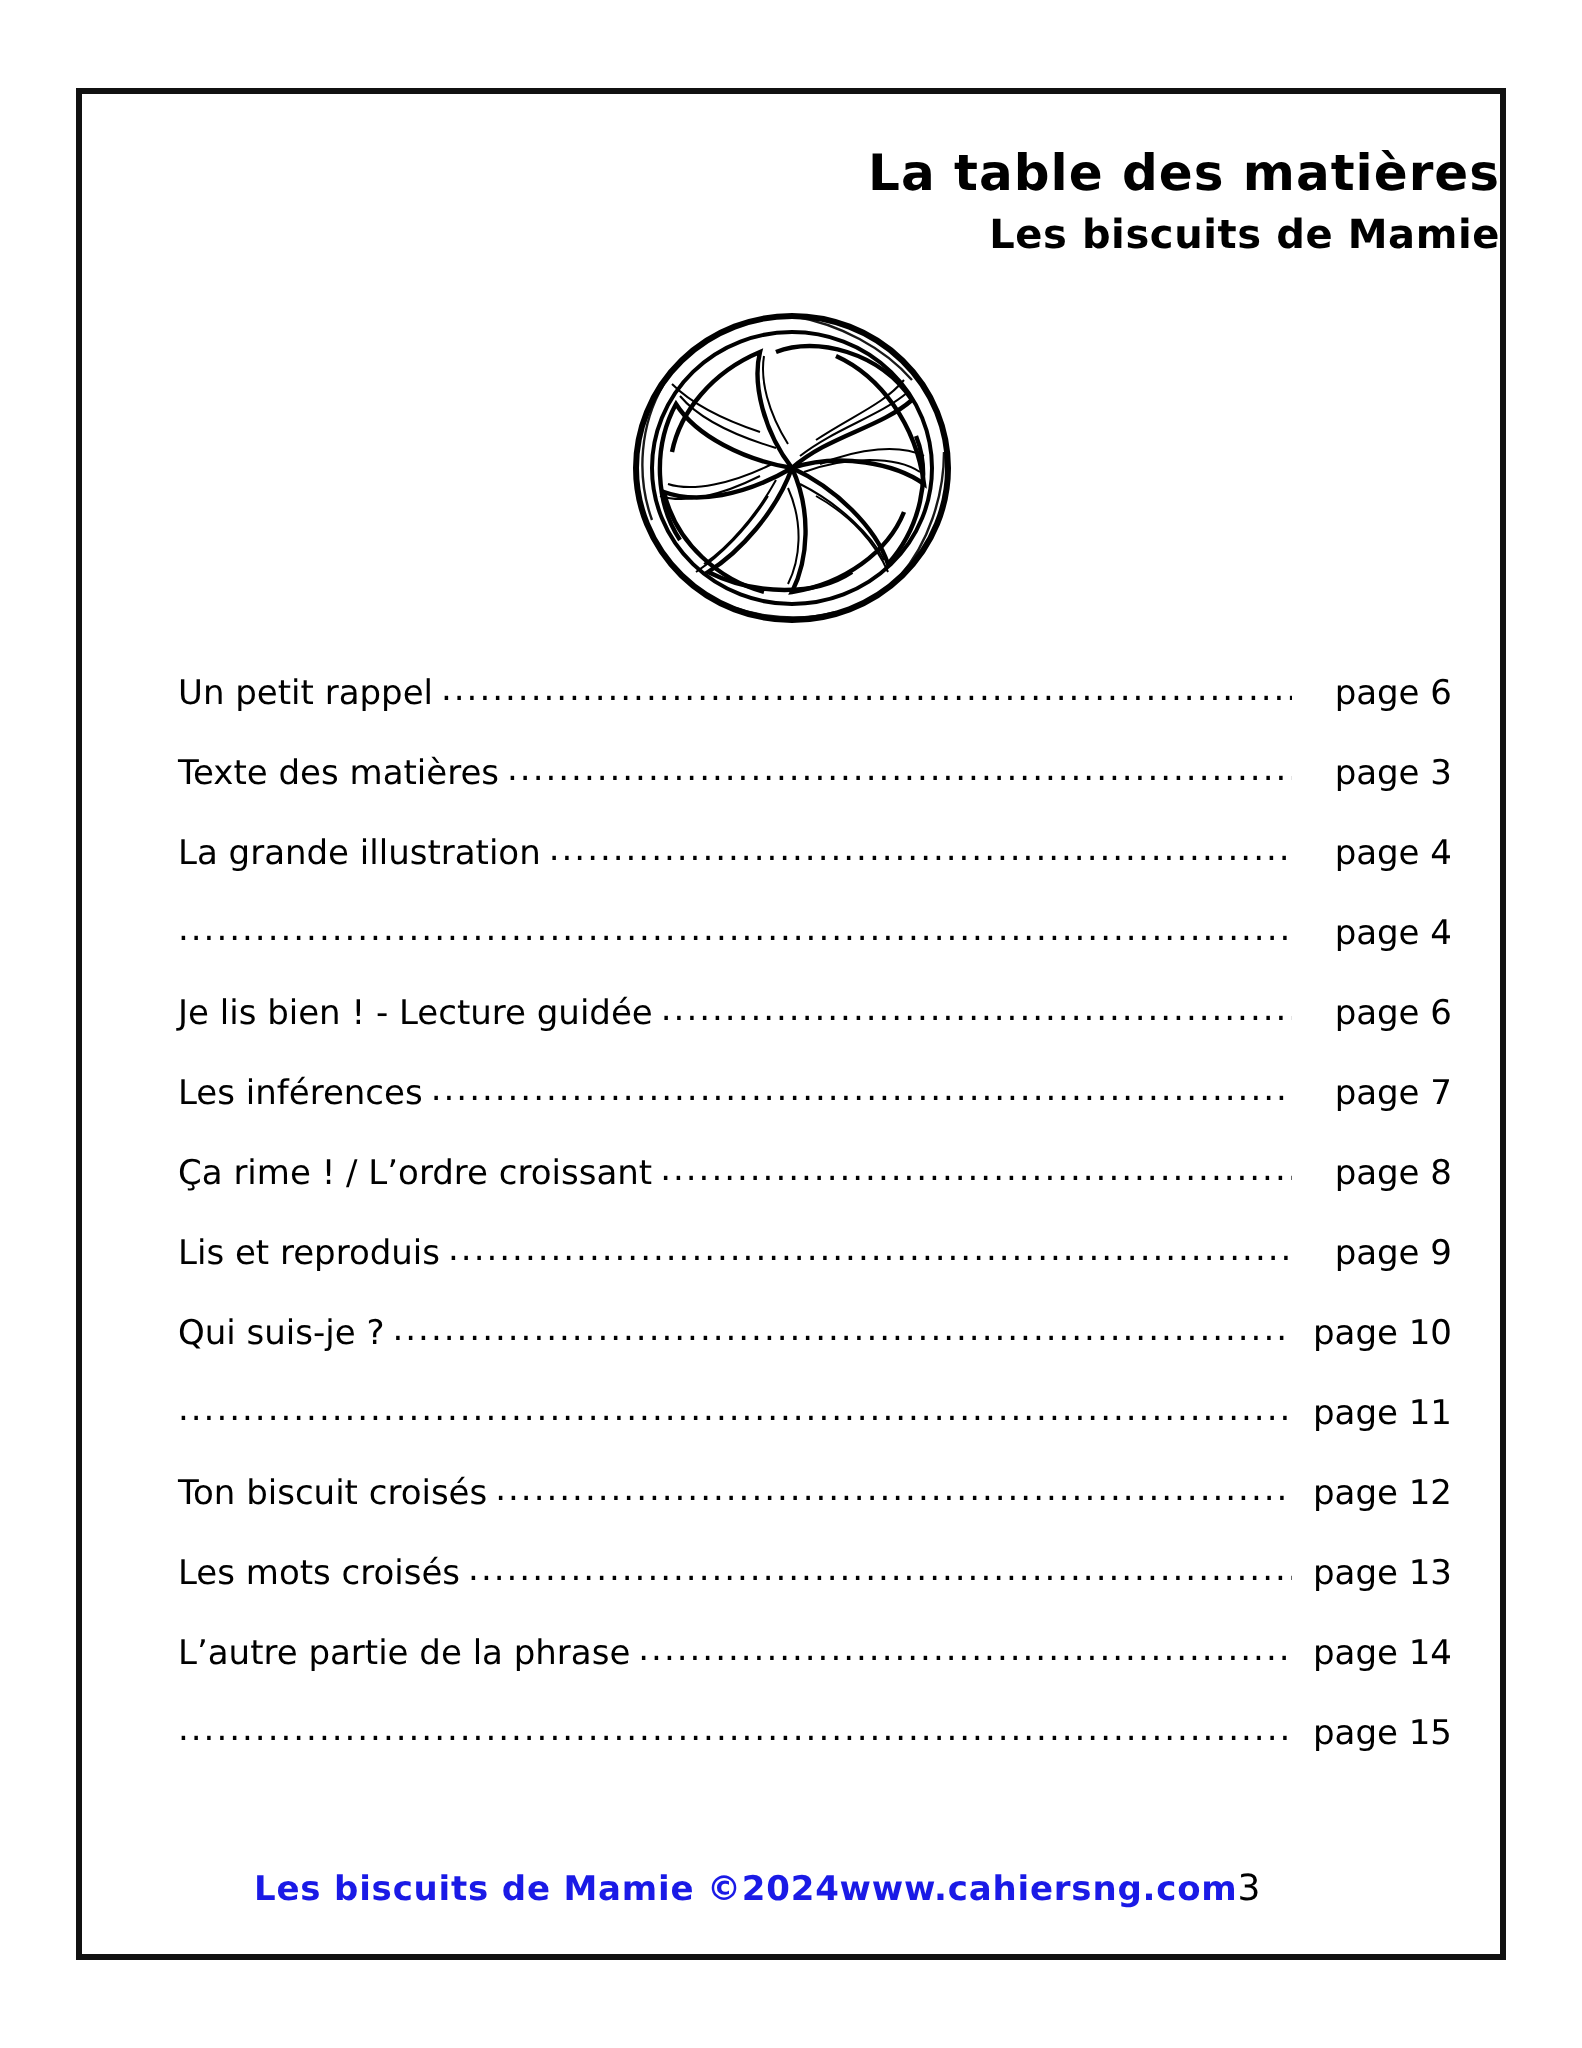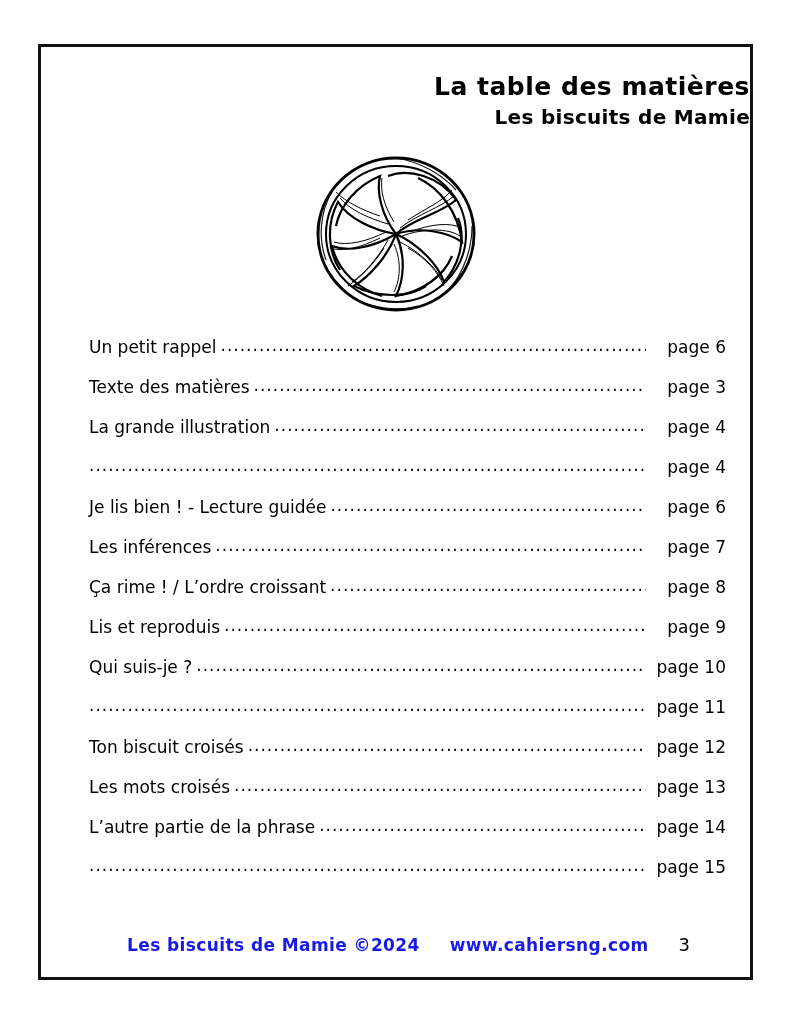--- a/index.html
+++ b/index.html
@@ -78,21 +78,21 @@
     text-align: right;
     min-width: 74px;
   }
   .footer {
     position: absolute;
     left: 0;
     right: 0;
     bottom: 22px;
     display: flex;
     align-items: center;
-    justify-content: space-between;
+    justify-content: flex-start;
     padding: 0 26px;
     box-sizing: border-box;
   }
   .footer-left {
     font-size: 17px;
     font-weight: bold;
     color: #1a1ae6;
     letter-spacing: 0.4px;
     margin-left: 60px;
   }

